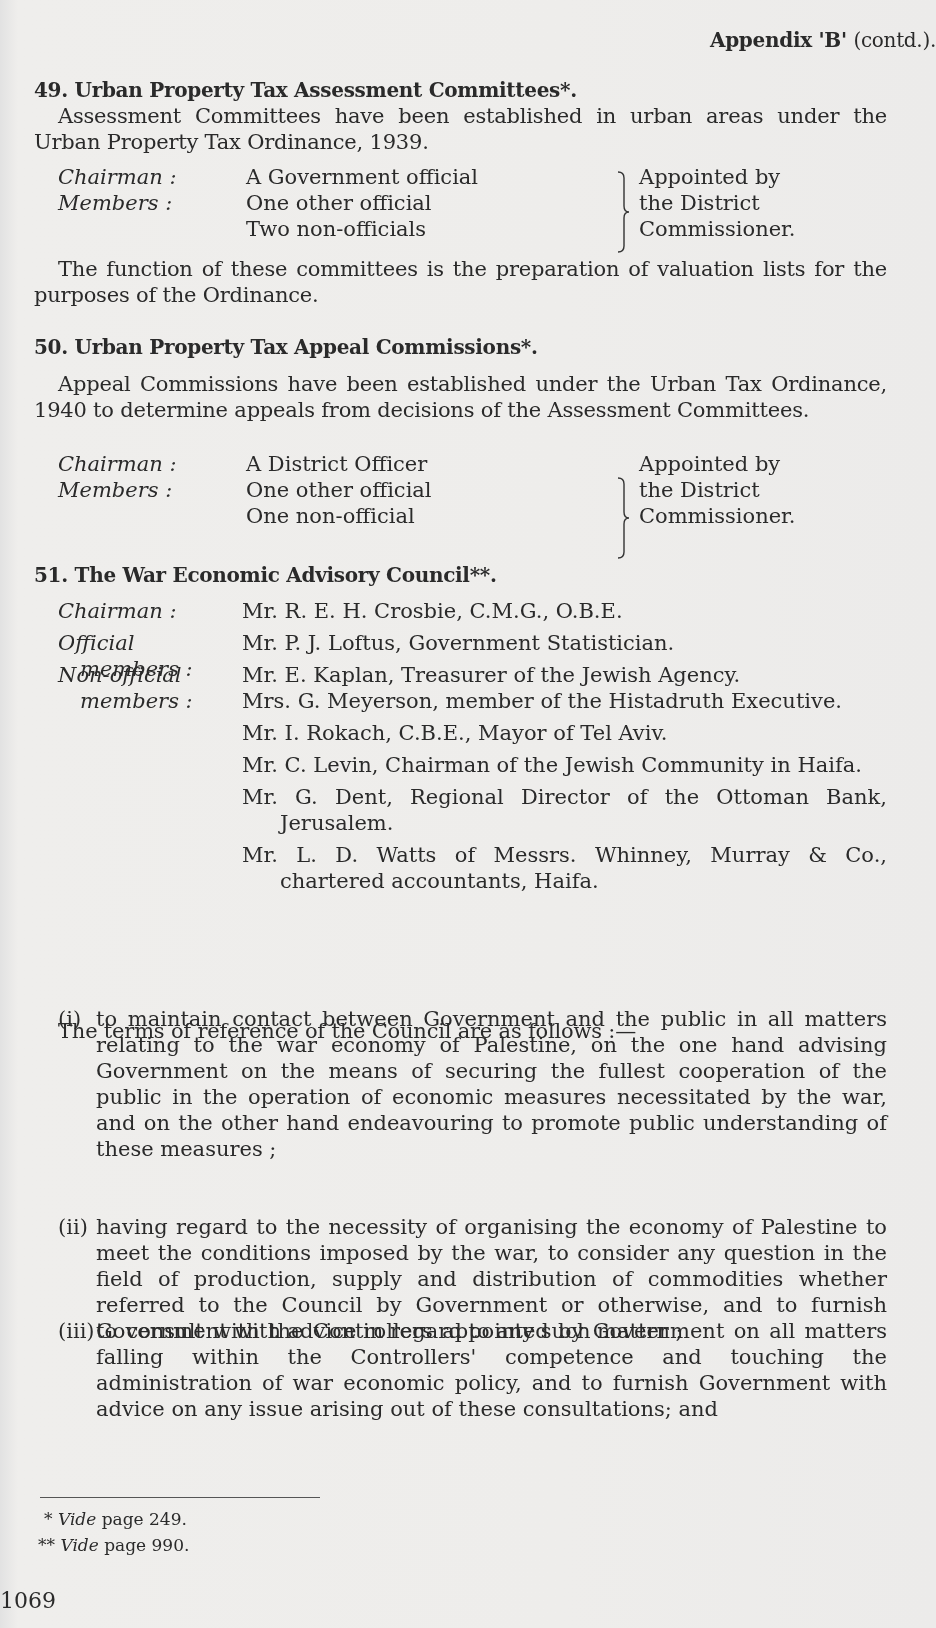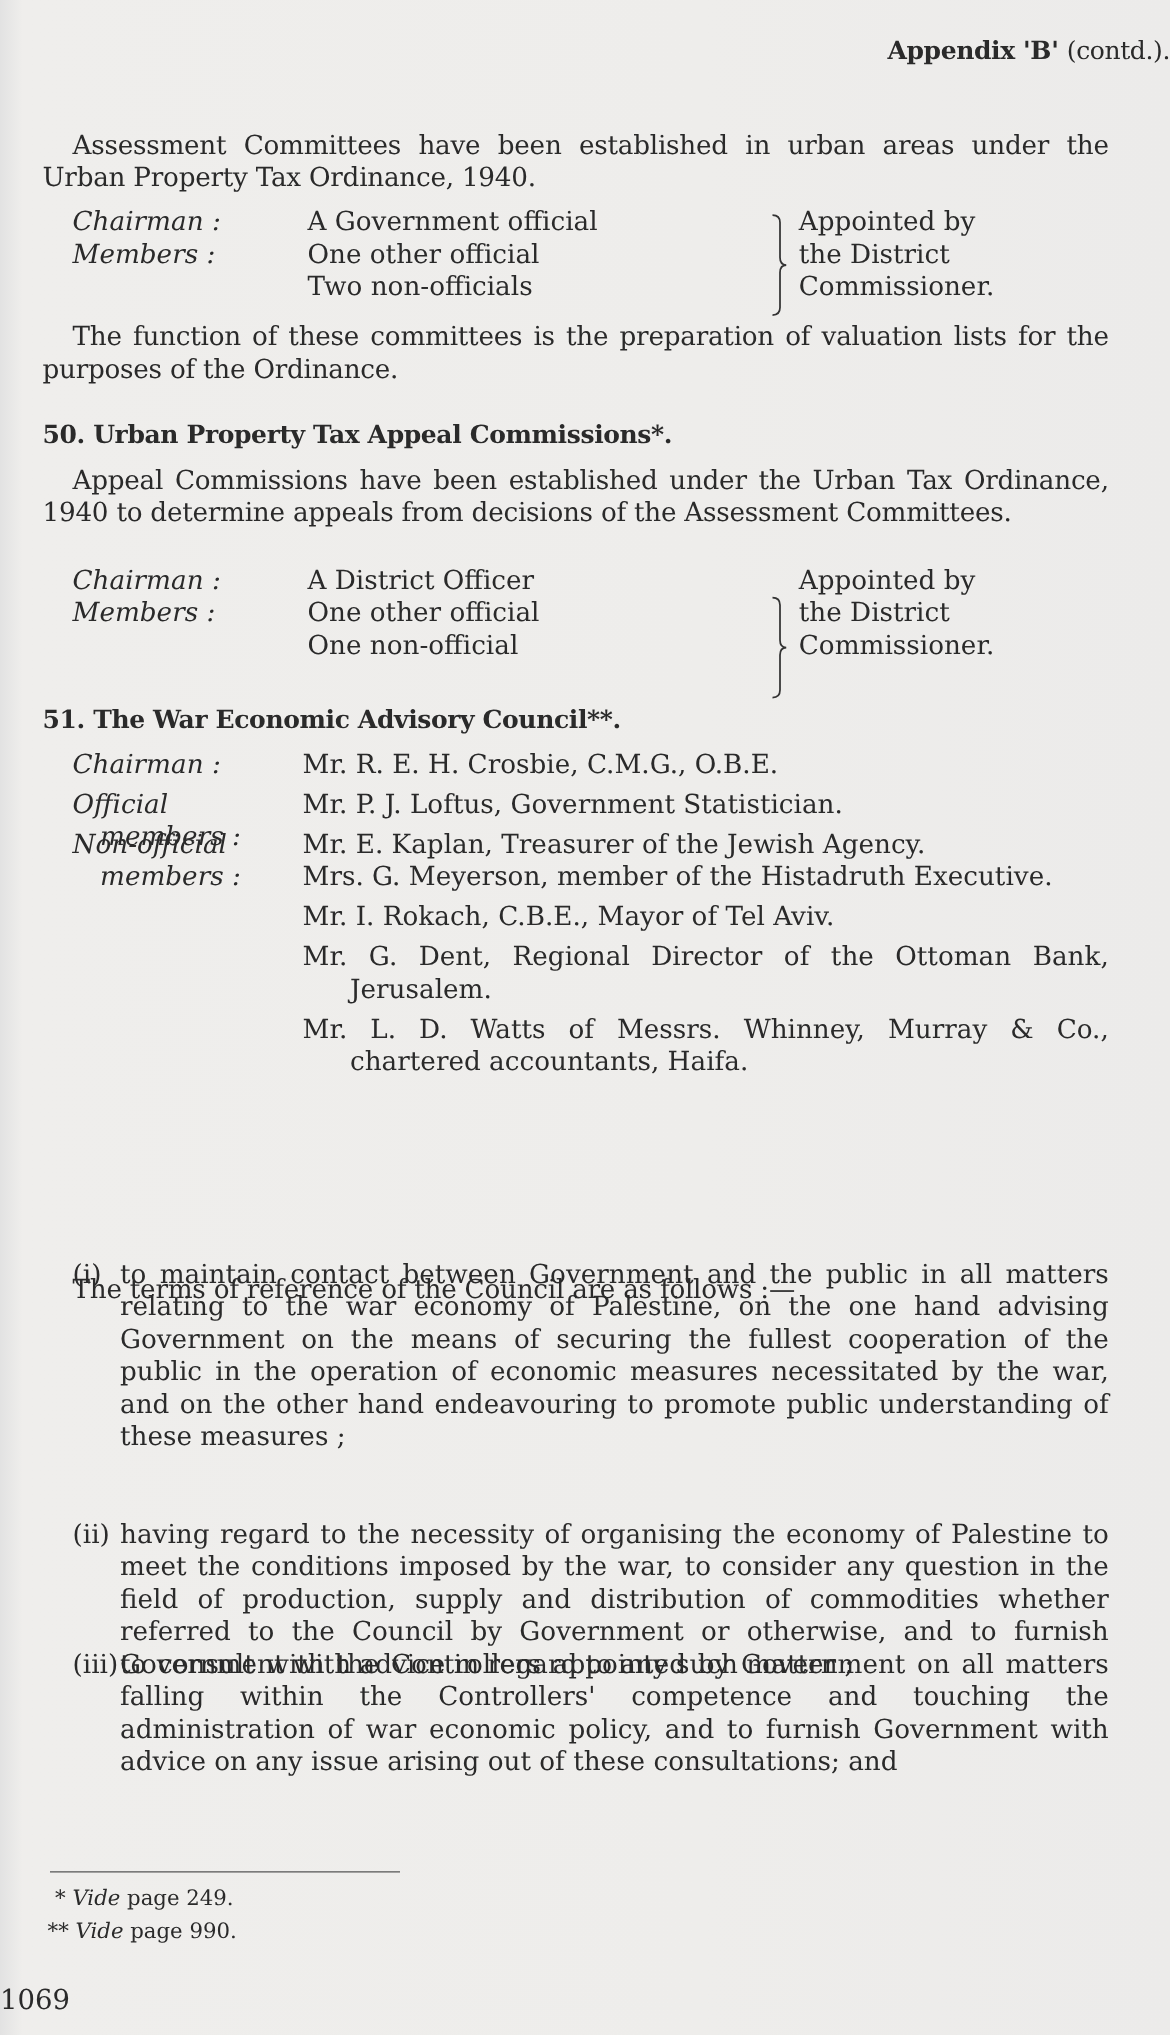--- a/index.html
+++ b/index.html
@@ -46,21 +46,22 @@
 </head>
 <body>
 
 <div class="page">
 
   <div class="head-title">
     <span>Appendix 'B'</span>
     <span class="contd">(contd.).</span>
   </div>
 
-  <div class="block txt indent" style="top:103px">Assessment Committees have been established in urban areas under the Urban Property Tax Ordinance, 1940.</div>
+  <div class="sec-h" style="top:78px">49. Urban Property Tax Assessment Committees*.</div>
+  <div class="block txt indent" style="top:103px">Assessment Committees have been established in urban areas under the Urban Property Tax Ordinance, 1939.</div>
 
   <div class="roster" style="top:164px">
     <div class="lbl" style="top:0">Chairman :</div>
     <div class="val" style="top:0">A Government official</div>
     <div class="lbl" style="top:26px">Members :</div>
     <div class="val" style="top:26px">One other official</div>
     <div class="val" style="top:52px">Two non-officials</div>
   </div>
   <svg class="brace" style="left:614px; top:170px; height:84px;" viewBox="0 0 20 84">
     <path d="M4 2 Q10 2 10 8 L10 36 Q10 42 15 42 Q10 42 10 48 L10 76 Q10 82 4 82" fill="none" stroke="#333" stroke-width="1.4"></path>
@@ -103,20 +104,21 @@
       <span class="lbl" style="top:0">Official</span>
       <span class="lbl2" style="top:26px">members :</span>
       <div class="entry">Mr. P. J. Loftus, Government Statistician.</div>
     </div>
     <div class="row" style="margin-top:6px">
       <span class="lbl" style="top:0">Non-official</span>
       <span class="lbl2" style="top:26px">members :</span>
       <div class="entry">Mr. E. Kaplan, Treasurer of the Jewish Agency.</div>
       <div class="entry">Mrs. G. Meyerson, member of the Histadruth Executive.</div>
       <div class="entry" style="margin-top:6px">Mr. I. Rokach, C.B.E., Mayor of Tel Aviv.</div>
+      <div class="entry" style="margin-top:6px">Mr. C. Levin, Chairman of the Jewish Community in Haifa.</div>
       <div class="entry" style="margin-top:6px">Mr. G. Dent, Regional Director of the Ottoman Bank, Jerusalem.</div>
       <div class="entry" style="margin-top:6px">Mr. L. D. Watts of Messrs. Whinney, Murray &amp; Co., chartered accountants, Haifa.</div>
     </div>
   </div>
 
   <div class="block txt" style="top:974px; left:58px; width:829px;margin-top:44px;">The terms of reference of the Council are as follows :—</div>
 
   <div class="terms">
     <div class="term" style="top:1006px">
       <span class="num">(i)</span>

